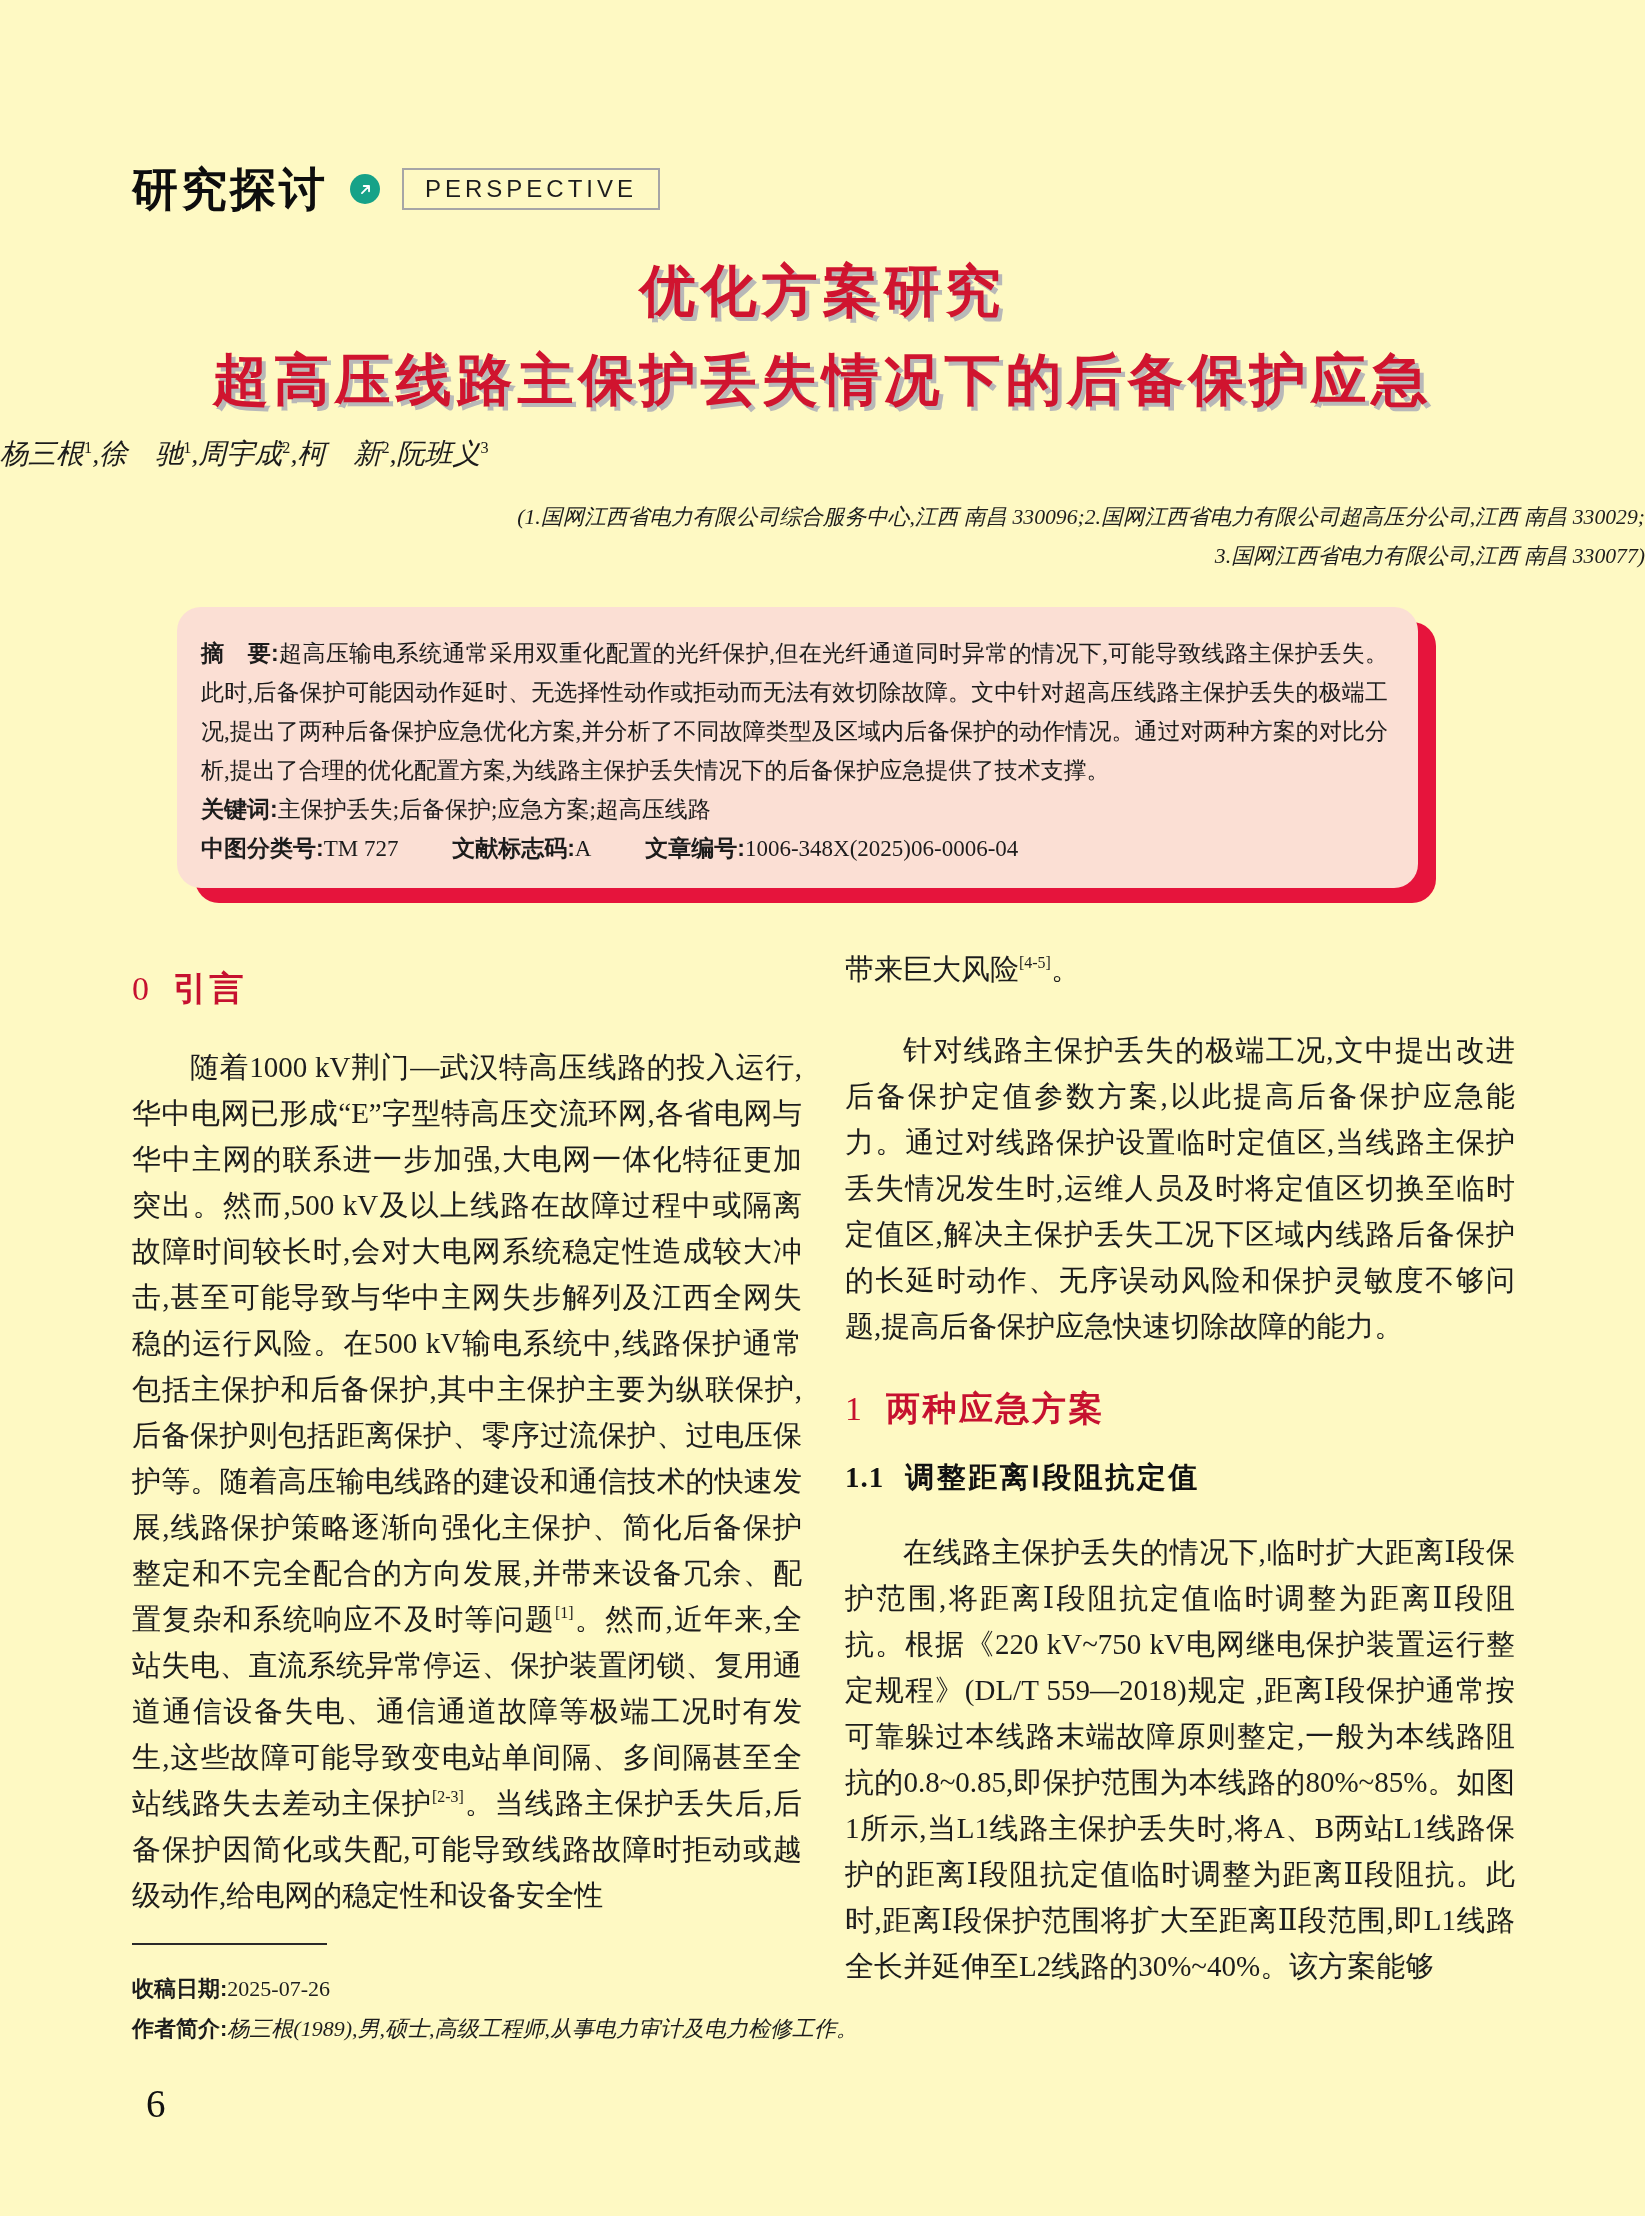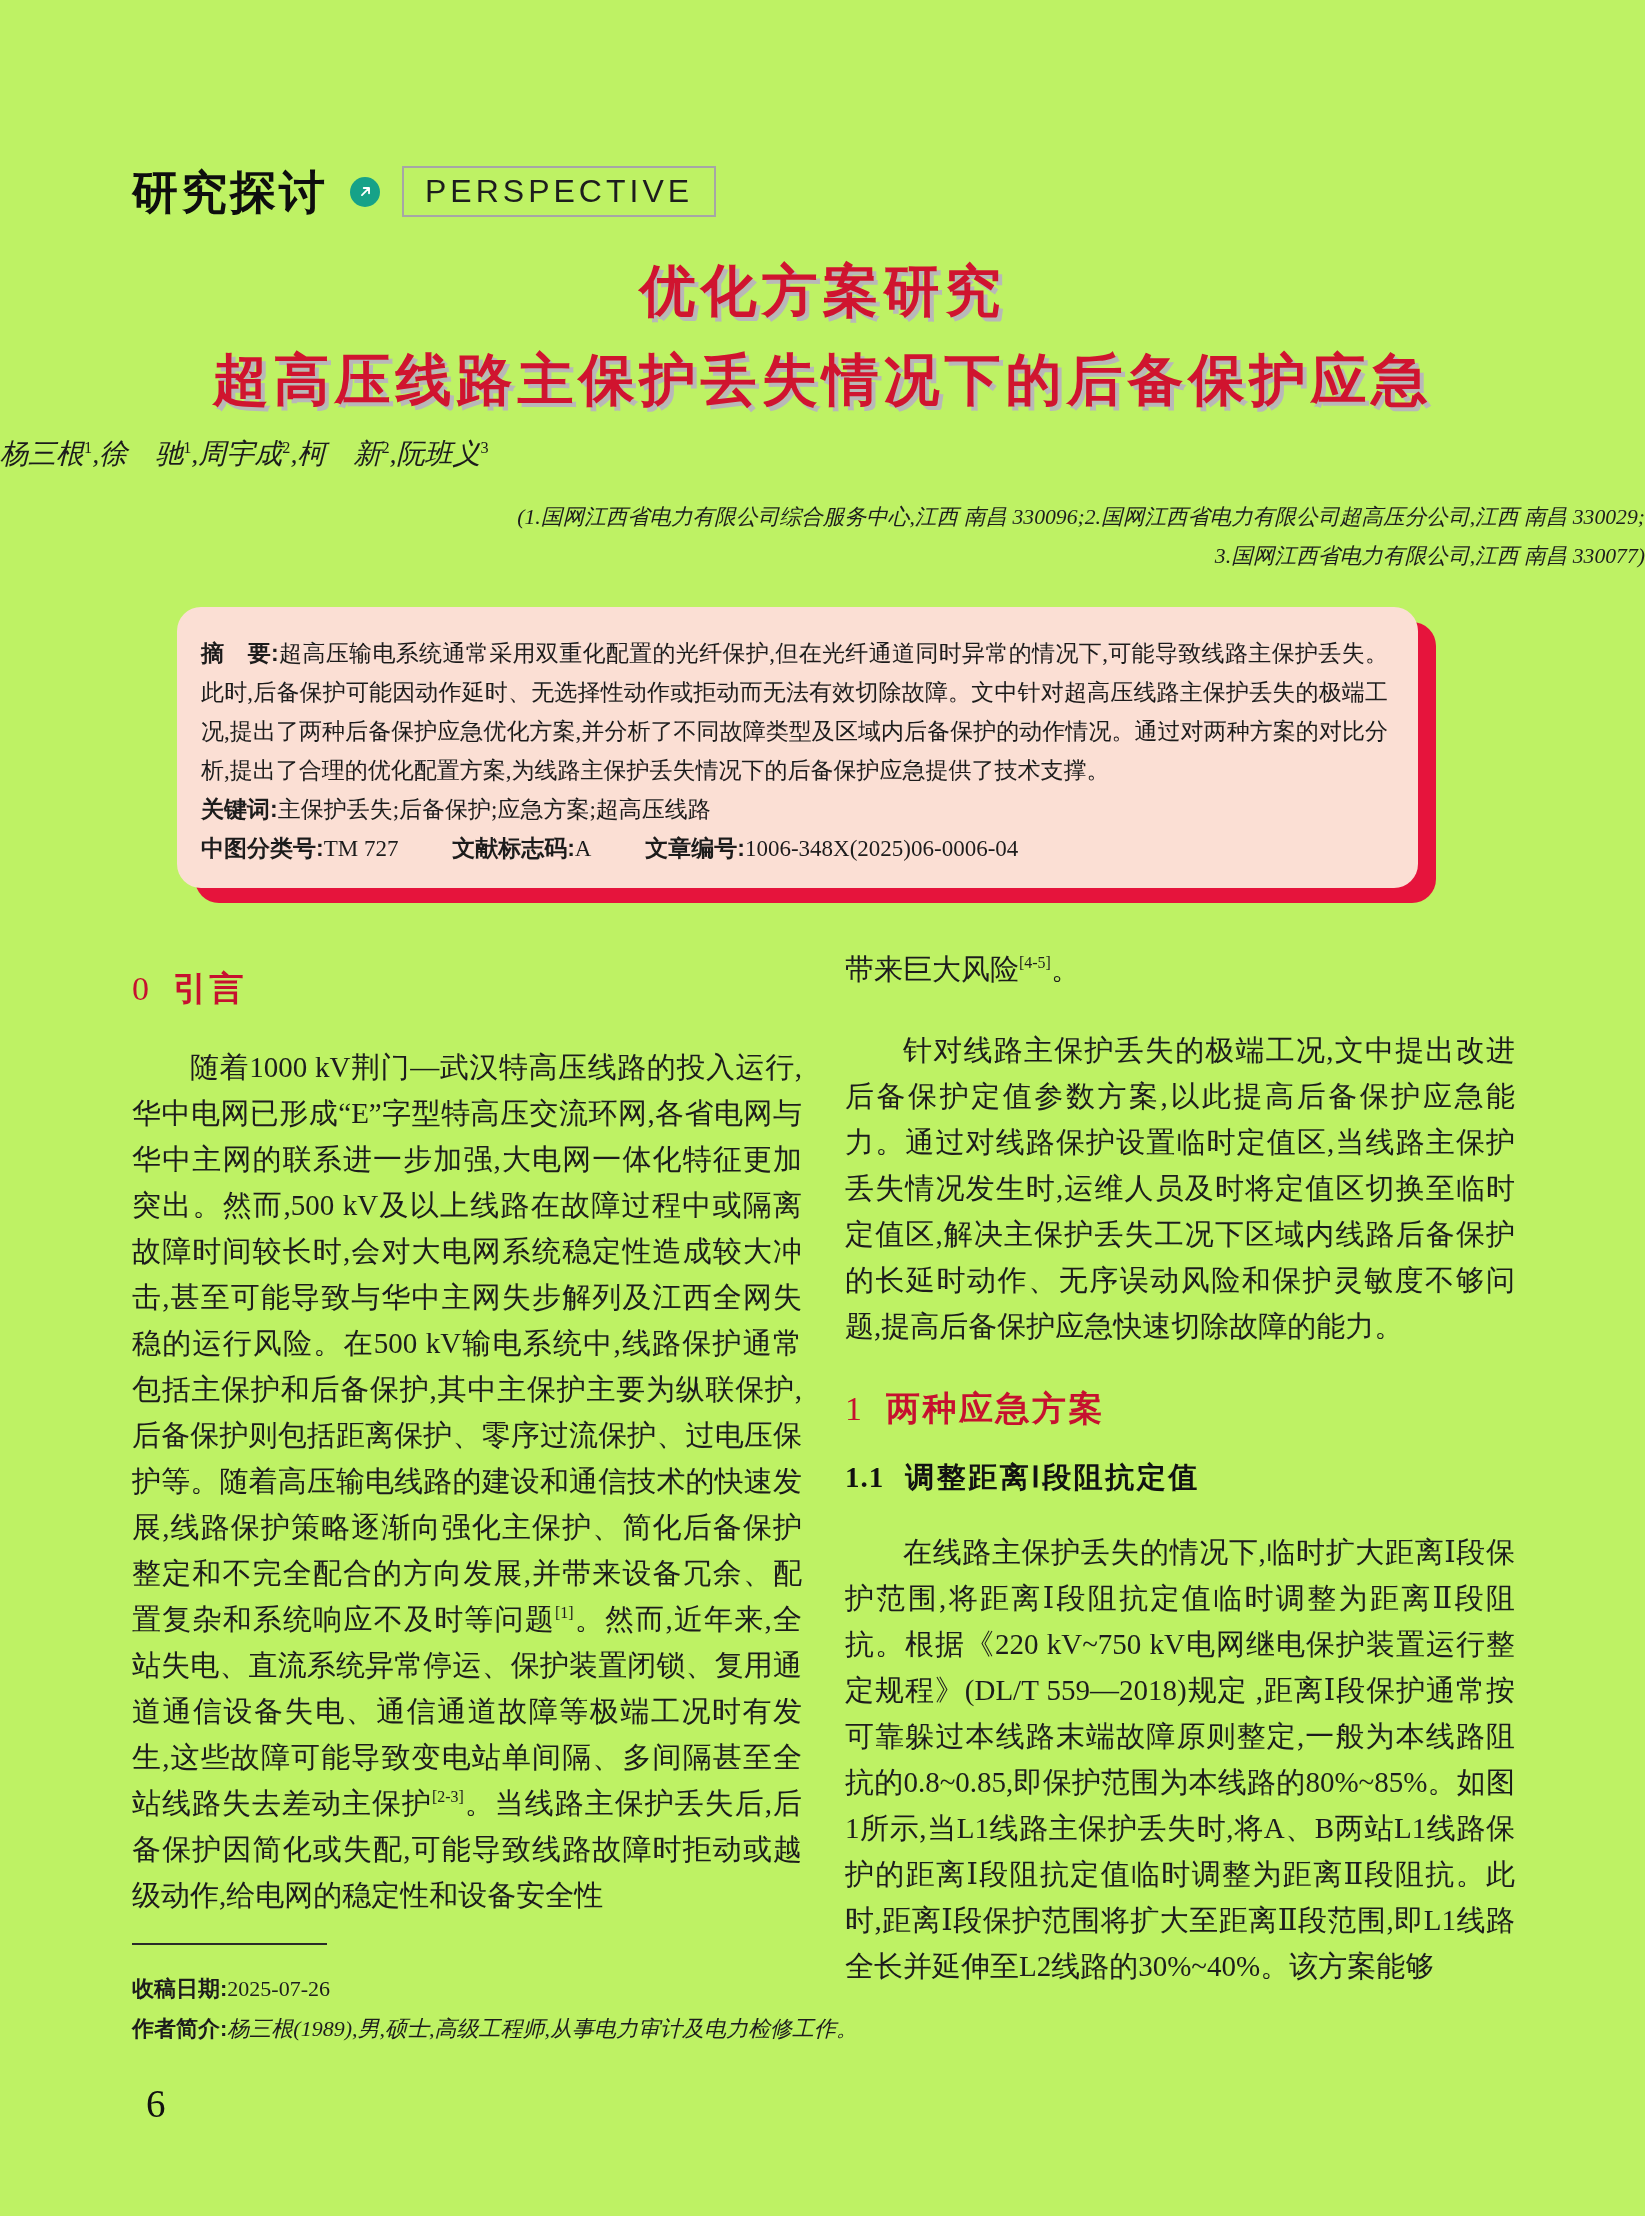--- a/index.html
+++ b/index.html
@@ -4,38 +4,38 @@
 <style>
   :root{
     --title-red:#d0142f;
     --heading-red:#c6112f;
     --abstract-bg:#fbdfd4;
     --abstract-shadow:#e6143c;
     --badge-teal:#16a288;
   }
   html,body{margin:0;padding:0;background:#ffffff;}
   .page{
-    position:relative;width:1645px;height:2216px;background:#bef264;overflow:hidden;
+    position:relative;width:1645px;height:2216px;background:#fef9c3;overflow:hidden;
     font-family:"Liberation Serif","DejaVu Serif",serif;color:#1c1c1c;
   }
   
   .masthead{position:absolute;left:132px;top:166px;display:flex;align-items:center;gap:22px;}
   .column-name{
     font-family:"Liberation Sans","DejaVu Sans",sans-serif;font-weight:900;
     font-size:46px;color:#0e0e0e;letter-spacing:3px;line-height:1;
   }
   .arrow-badge{
     width:30px;height:30px;border-radius:50%;background:var(--badge-teal);
     display:flex;align-items:center;justify-content:center;flex:0 0 auto;
   }
   .arrow-badge svg{width:17px;height:17px;display:block;}
   .perspective-box{
     border:2px solid #a6a6a6;padding:6px 21px;
     font-family:"Liberation Sans","DejaVu Sans",sans-serif;
-    font-size:32px;color:#1d1d1d;letter-spacing:4px;line-height:1.1;
+    font-size:24px;color:#1d1d1d;letter-spacing:4px;line-height:1.1;
   }
   
   .article-title{
     position:absolute;left:0;right:0;top:246px;text-align:center;
     font-family:"Liberation Sans","DejaVu Sans",sans-serif;font-weight:900;
     font-size:56px;line-height:89px;color:var(--title-red);
     text-shadow:4px 4px 0 #b8b8b8;letter-spacing:5px;
   }
   
   .authors{position:absolute;left:0;right:0;top:437px;text-align:left;font-size:28px;line-height:1.2;}

